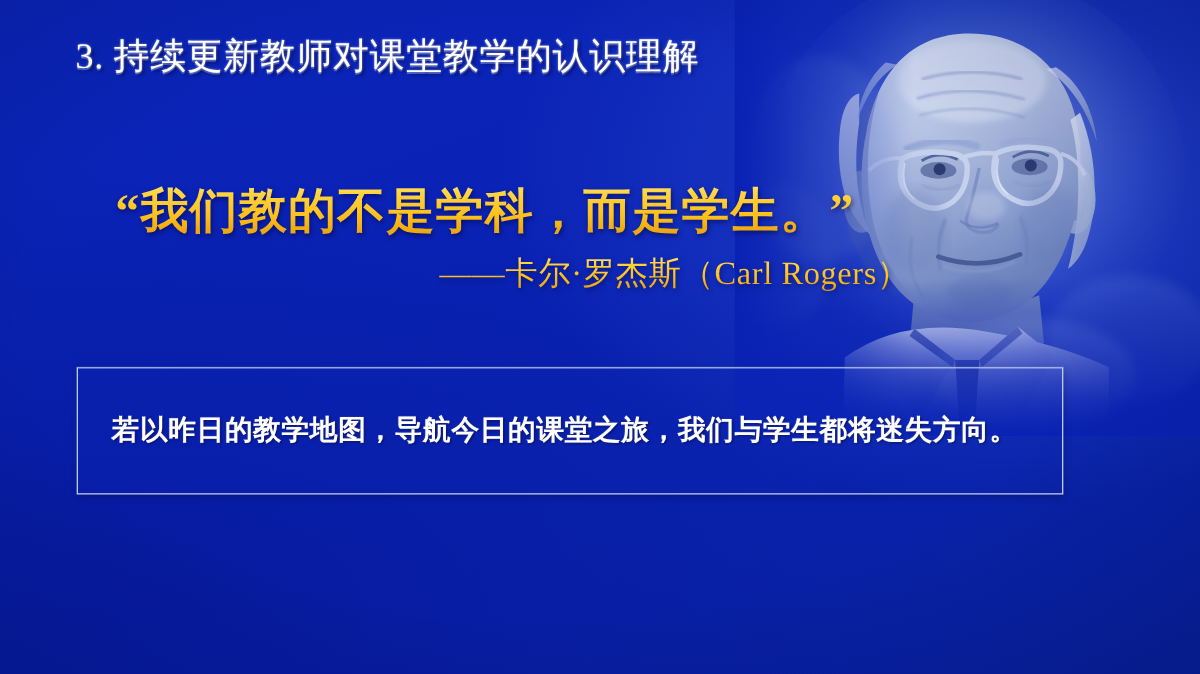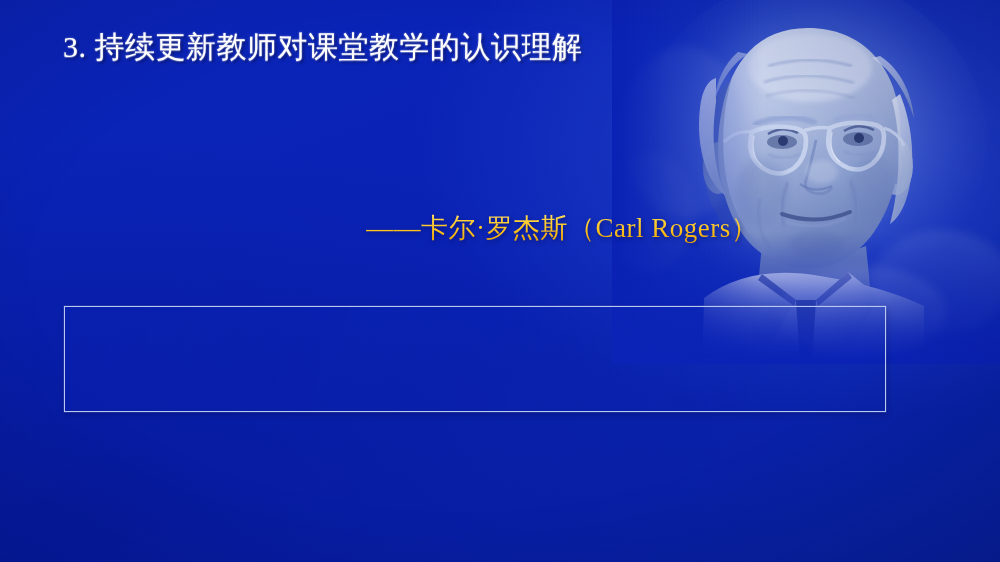--- a/index.html
+++ b/index.html
@@ -288,18 +288,20 @@
 
       <rect x="0" y="0" width="150" height="382" fill="url(#leftFade)"></rect>
       <rect x="0" y="250" width="400" height="132" fill="url(#bottomFade)"></rect>
     </svg>
   </div>
 
   <div class="bg-vignette"></div>
 
   <div class="title">3. 持续更新教师对课堂教学的认识理解</div>
 
+  <div class="quote">“我们教的不是学科，而是学生。”</div>
   <div class="attrib">——卡尔·罗杰斯（Carl Rogers）</div>
 
   <div class="stmt-box">
+    <div class="stmt-line">若以昨日的教学地图，导航今日的课堂之旅，我们与学生都将迷失方向。</div>
   </div>
 
 </div>
 
 </body></html>

